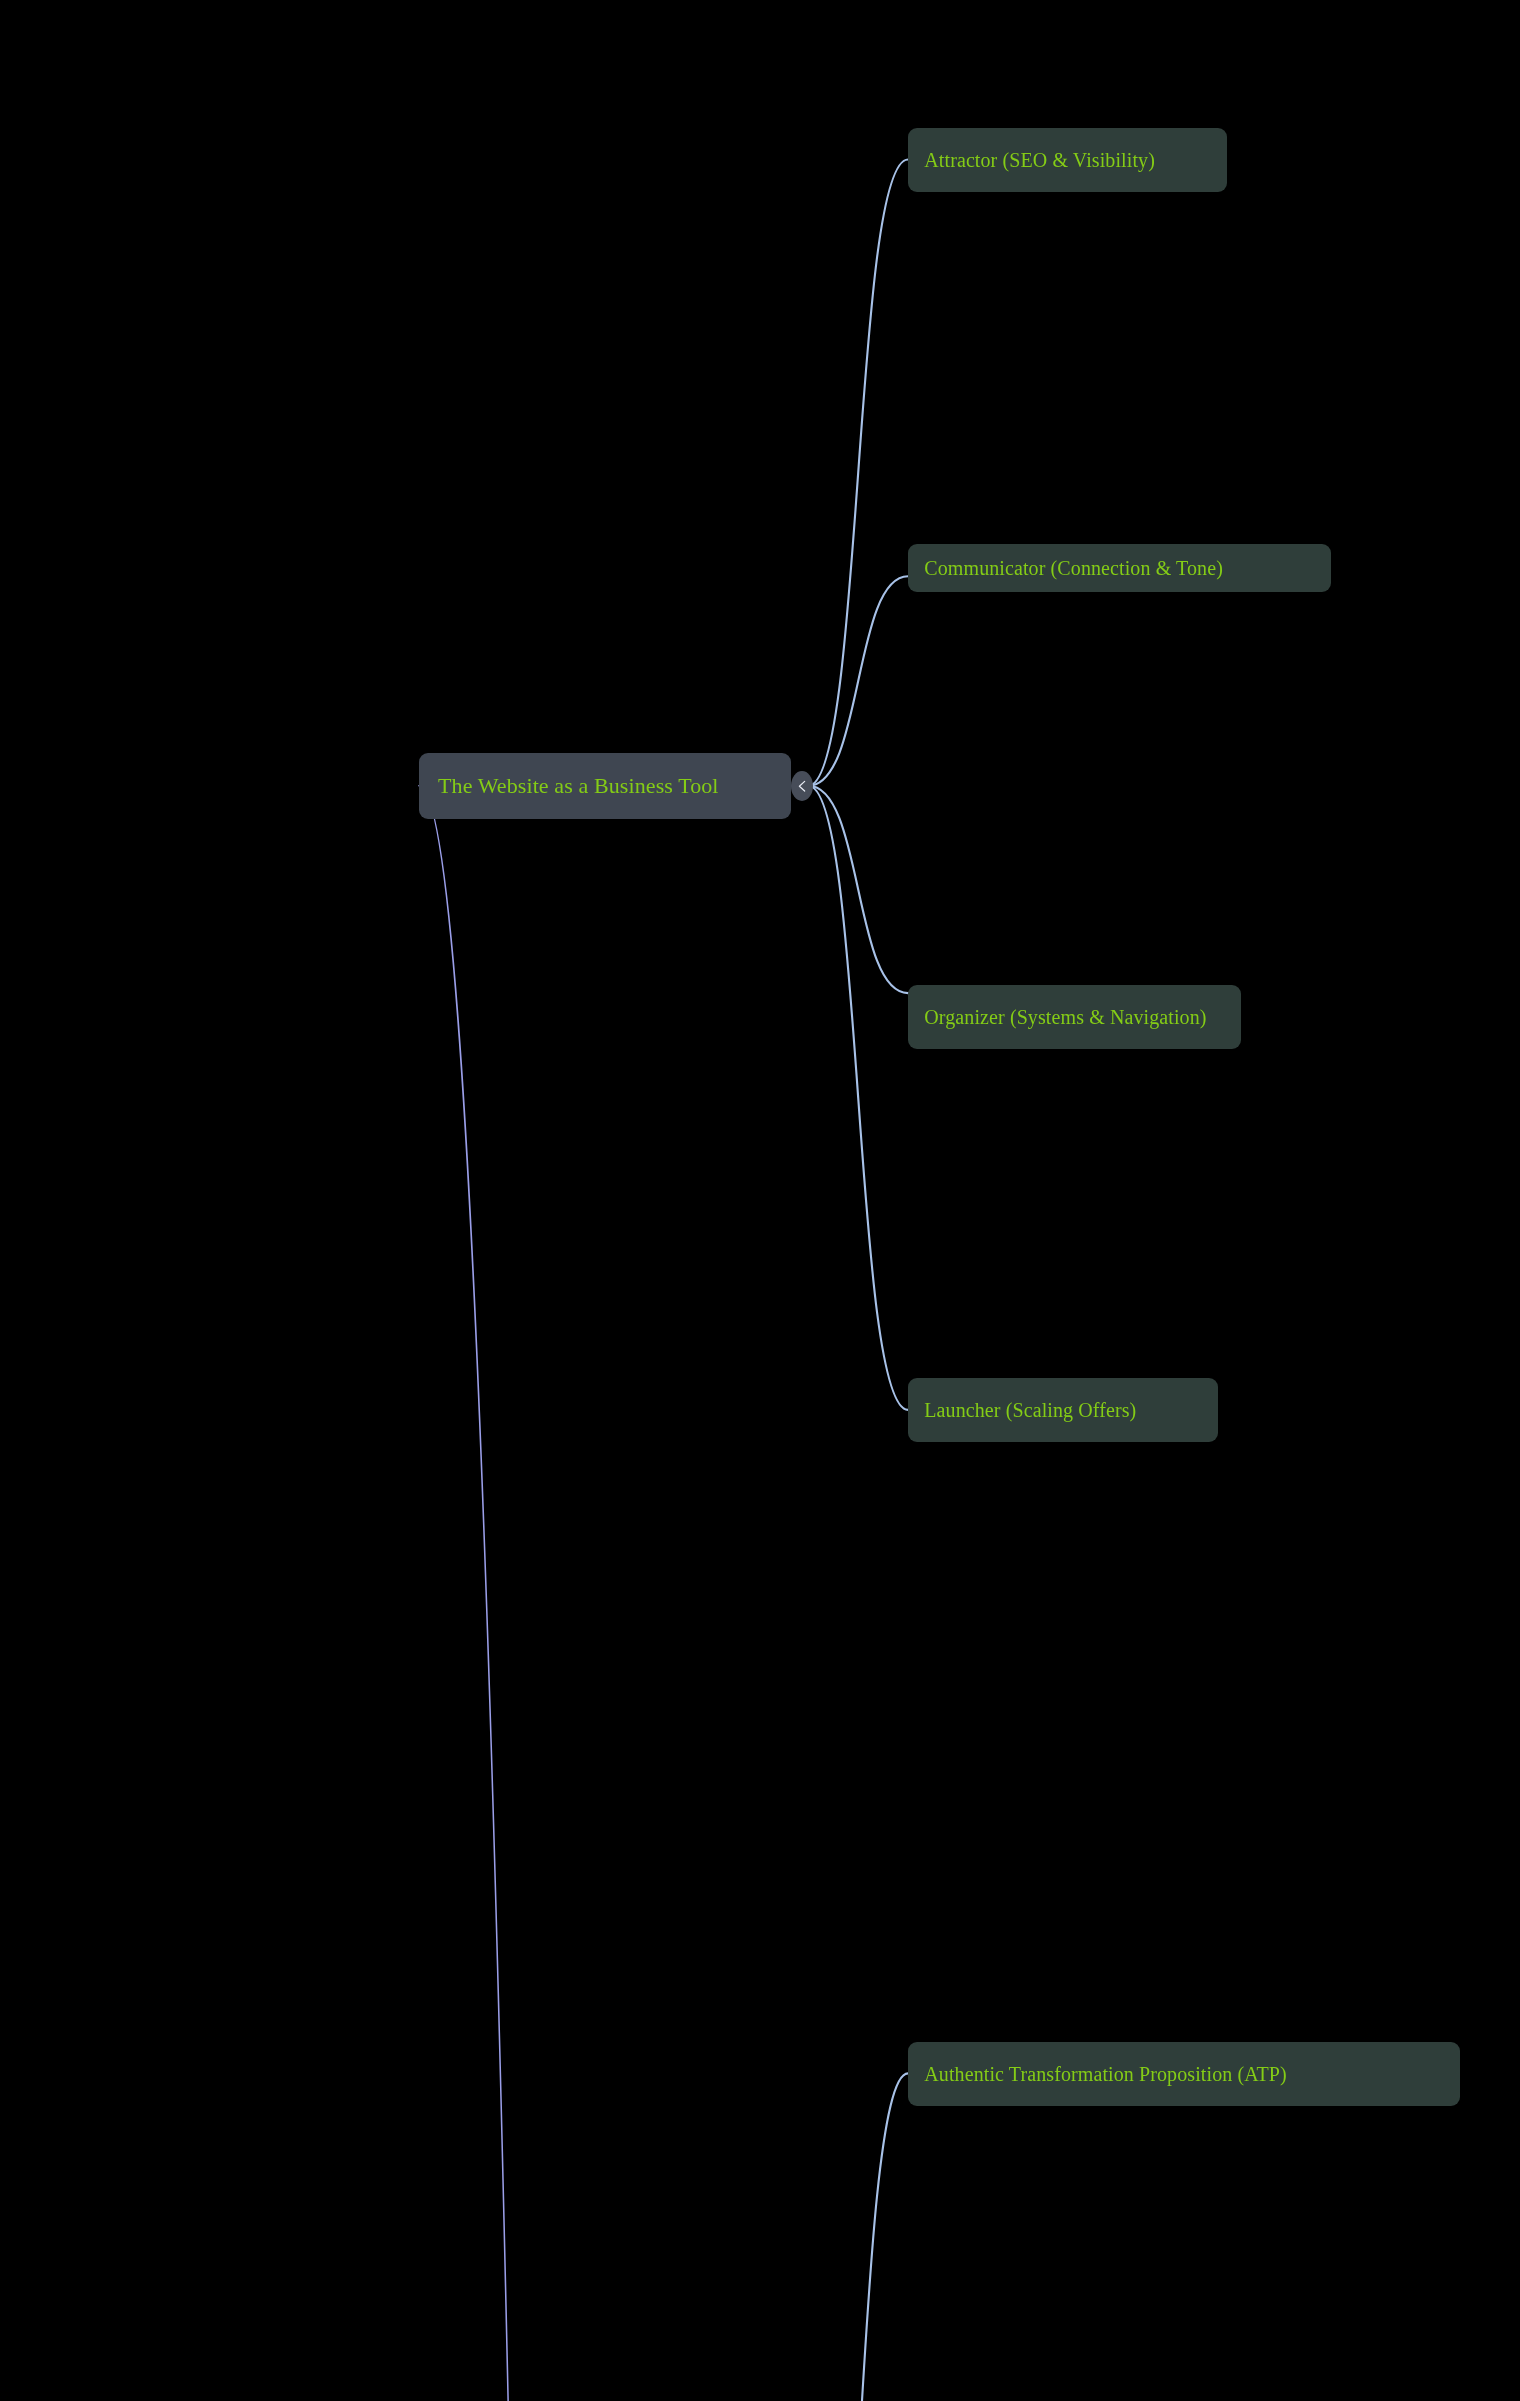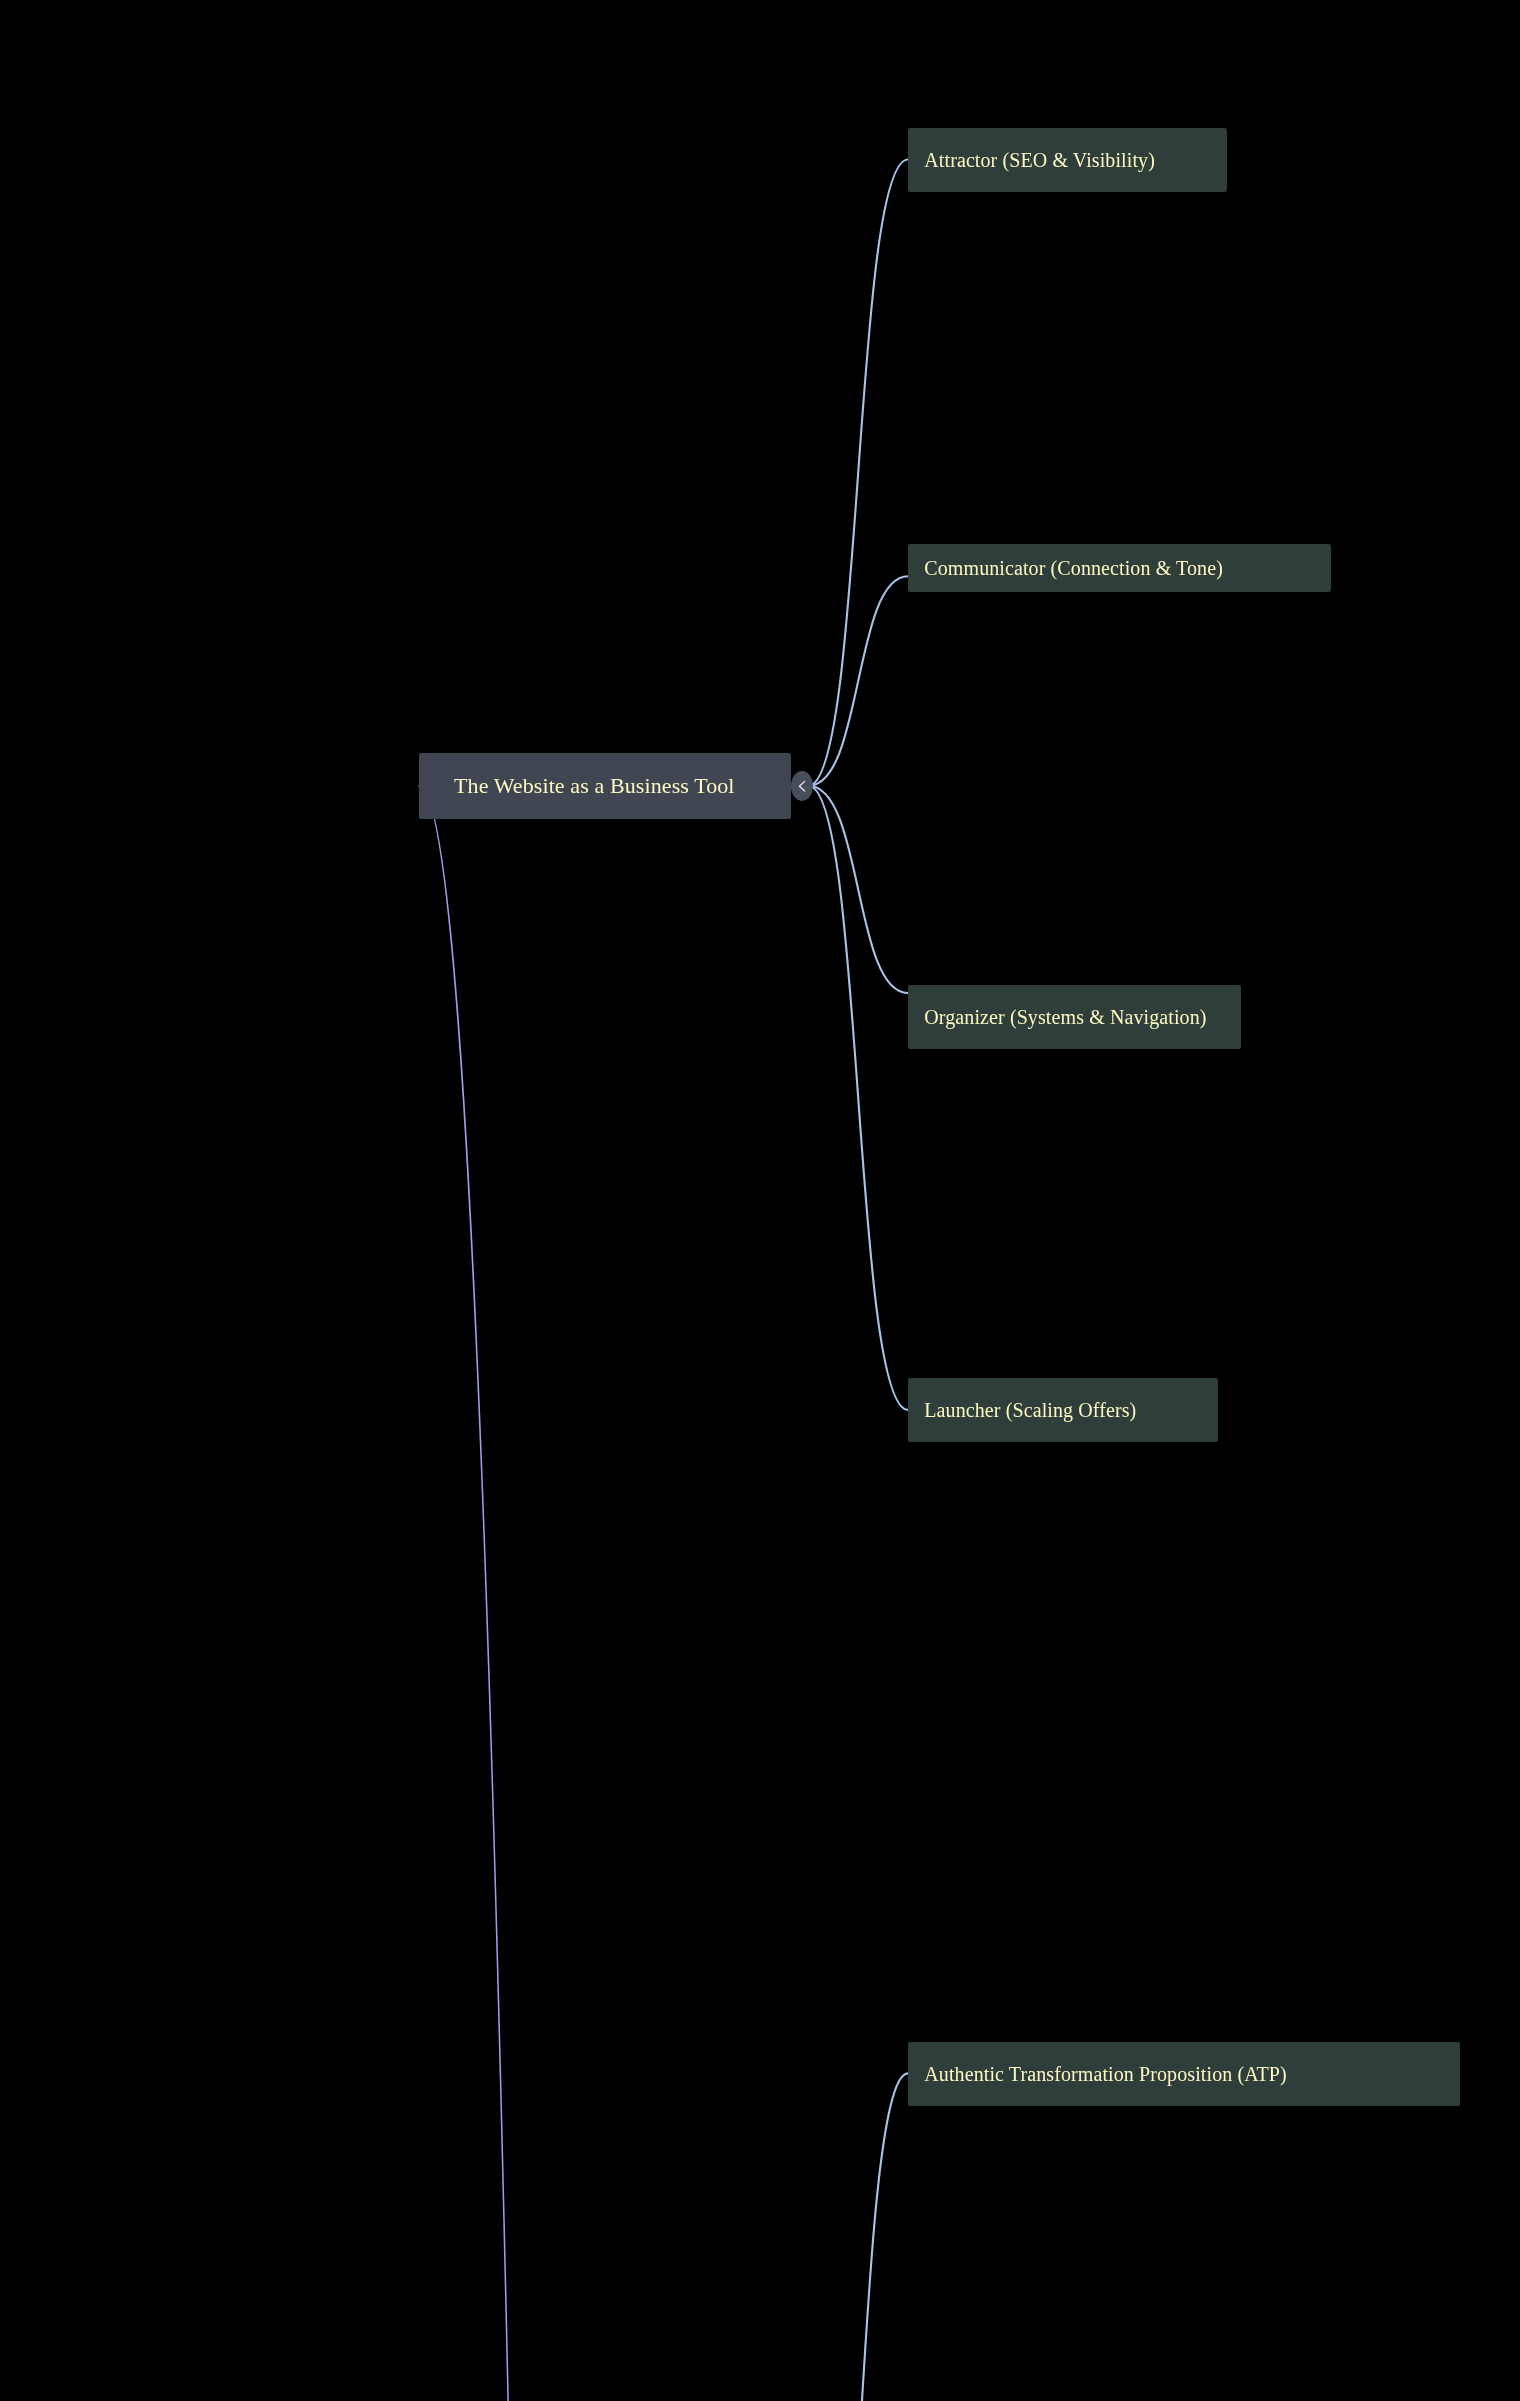--- a/index.html
+++ b/index.html
@@ -24,30 +24,30 @@
     position: absolute;
     top: 0;
     left: 0;
     width: 1520px;
     height: 3332px;
     display: block;
   }
   .node-box {
     position: absolute;
     box-sizing: border-box;
-    border-radius: 2px;
+    border-radius: 9px;
     display: flex;
     align-items: center;
-    color: #fef9c3;
+    color: #84cc16;
     white-space: nowrap;
     letter-spacing: 0.1px;
   }
   .node-branch {
     background: #3f4651;
-    padding-left: 35px;
+    padding-left: 19px;
     font-size: 22px;
   }
   .node-leaf {
     background: #2f3e3a;
     padding-left: 16.3px;
     font-size: 20px;
   }
   .toggle-badge {
     position: absolute;
     width: 22px;

